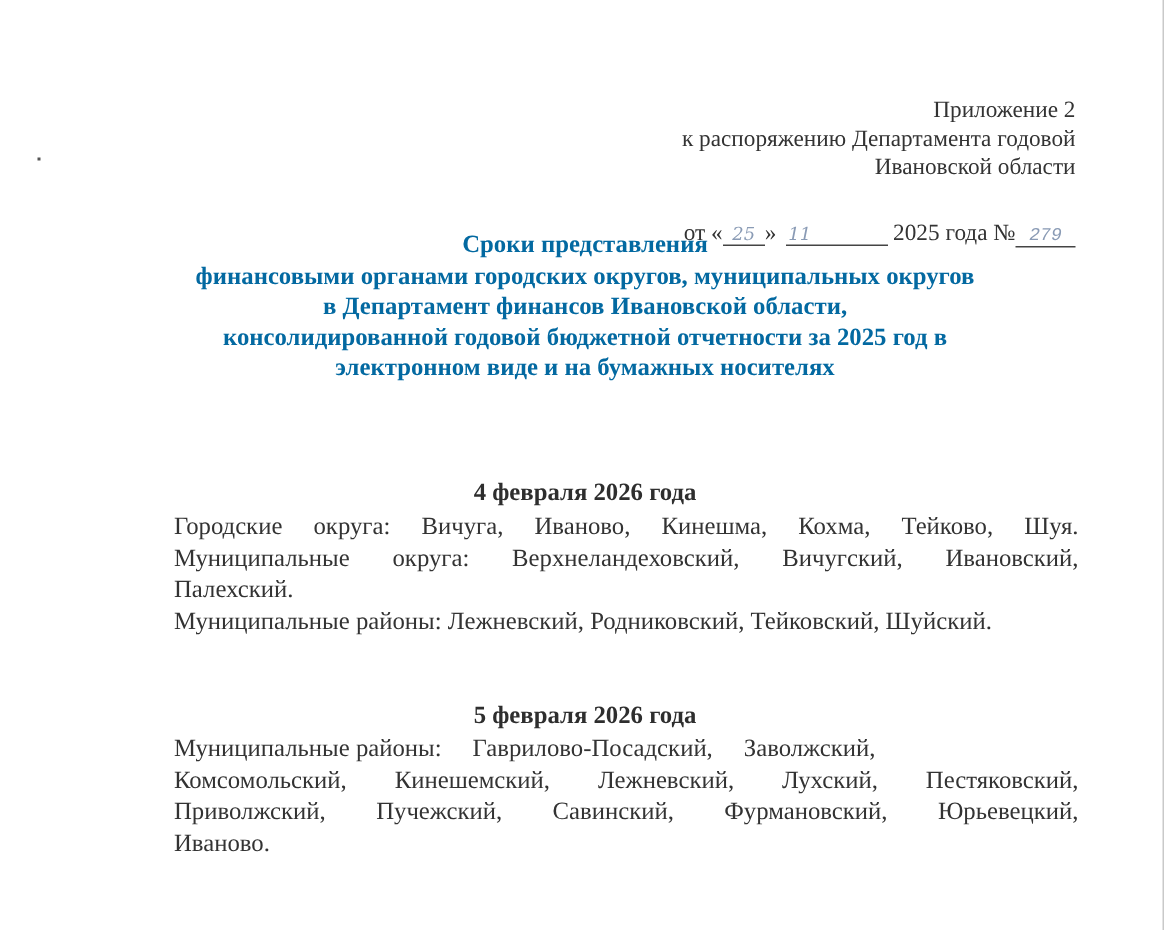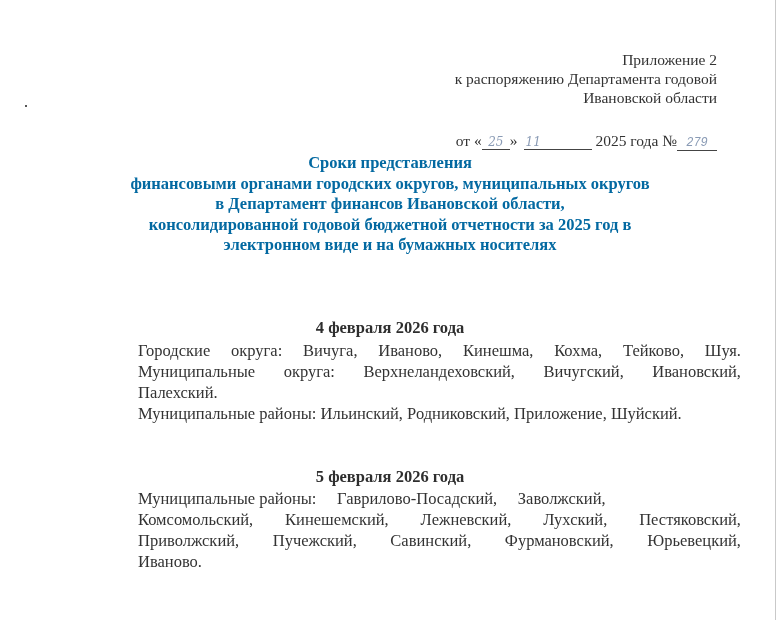--- a/index.html
+++ b/index.html
@@ -29,21 +29,21 @@
     }
     .speck {
       position: absolute;
       left: 25px; top: 105px;
       width: 2px; height: 2px;
       background: #555;
     }
     .approval {
       position: absolute;
       right: 63px;
-      top: 50px;
+      top: 64px;
       text-align: right;
       font-size: 15.5px;
       line-height: 19px;
       color: #333;
     }
     .approval div { white-space: nowrap; }
     .hand {
       font-family: "DejaVu Serif", serif;
       font-style: italic;
       color: #8a9bb5;
@@ -78,21 +78,20 @@
       color: #2e2e2e;
       white-space: nowrap;
     }
     .section-text {
       position: absolute;
       left: 116px;
       width: 603px;
       font-size: 16.5px;
       line-height: 21px;
       color: #333;
-      margin-left: 22px;
     }
     .section-text .line {
       white-space: nowrap;
       text-align: justify;
       text-align-last: justify;
       display: block;
     }
     .section-text .line.last {
       text-align-last: left;
     }
@@ -120,21 +119,21 @@
     <div>в Департамент финансов Ивановской области,</div>
     <div>консолидированной годовой бюджетной отчетности за 2025 год в</div>
     <div>электронном виде и на бумажных носителях</div>
   </div>
 
   <div class="section-date" style="top:318px;">4 февраля 2026 года</div>
   <div class="section-text" style="top:340px;">
     <span class="line">Городские округа:  Вичуга,  Иваново,  Кинешма,  Кохма,  Тейково,  Шуя.</span>
     <span class="line">Муниципальные округа:   Верхнеландеховский,   Вичугский,   Ивановский,</span>
     <span class="line last">Палехский.</span>
-    <span class="line last">Муниципальные районы: Ильинский, Родниковский, Приложение, Шуйский.</span>
+    <span class="line last">Муниципальные районы: Лежневский, Родниковский, Тейковский, Шуйский.</span>
   </div>
 
   <div class="section-date" style="top:467px;">5 февраля 2026 года</div>
   <div class="section-text" style="top:488px;">
     <span class="line last" style="white-space:pre;">Муниципальные районы:     Гаврилово-Посадский,     Заволжский,</span>
     <span class="line">Комсомольский,   Кинешемский,   Лежневский,   Лухский,   Пестяковский,</span>
     <span class="line">Приволжский,   Пучежский,   Савинский,   Фурмановский,   Юрьевецкий,</span>
     <span class="line last">Иваново.</span>
   </div>
 </div>

